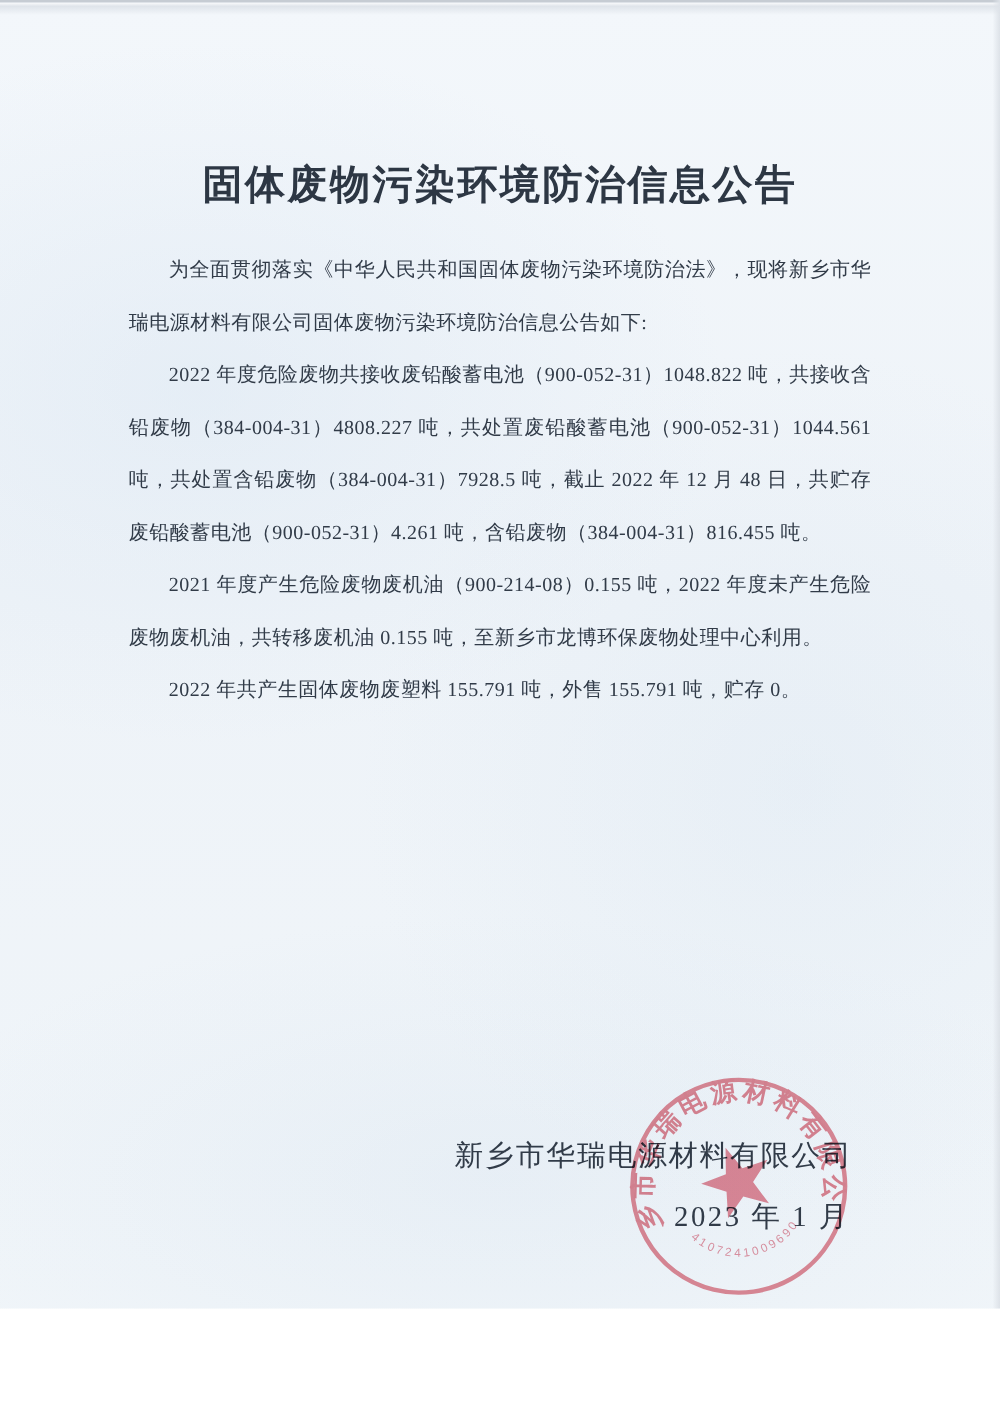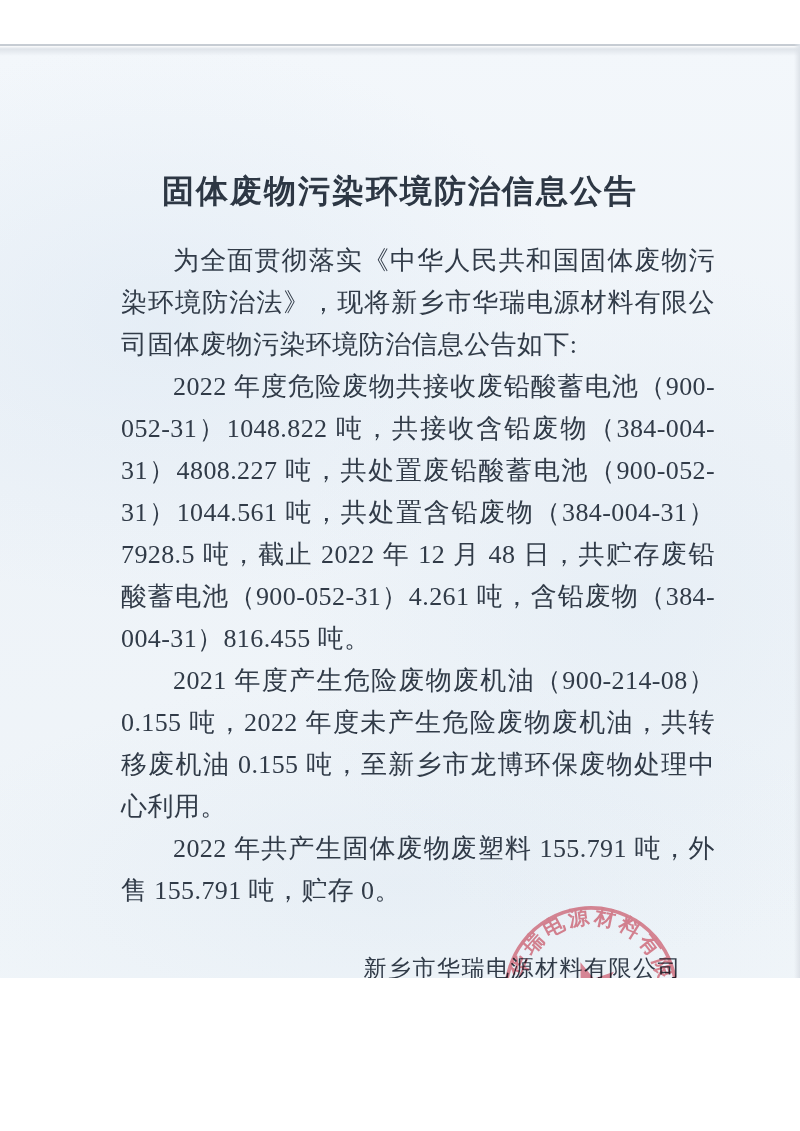--- a/index.html
+++ b/index.html
@@ -5,28 +5,27 @@
   * { margin: 0; padding: 0; box-sizing: border-box; }
 
   html, body {
     width: 800px;
     font-family: "Liberation Serif", "DejaVu Serif", serif;
   }
 
   .page {
     position: relative;
     width: 800px;
-    height: 934px;
+    height: 1047px;
     overflow: hidden;
     background:
       radial-gradient(ellipse 600px 400px at 20% 30%, rgba(210,225,240,0.35), rgba(0,0,0,0) 70%),
       radial-gradient(ellipse 500px 500px at 80% 60%, rgba(215,228,240,0.30), rgba(0,0,0,0) 70%),
       radial-gradient(ellipse 700px 300px at 50% 90%, rgba(205,220,235,0.25), rgba(0,0,0,0) 70%),
       linear-gradient(180deg, #f3f7fb 0%, #eef3f8 45%, #f0f5f9 100%);
-    margin-top: 44px;
   }
 
   
   .scan-edge-top {
     position: absolute;
     top: 0; left: 0; right: 0;
     height: 12px;
     background: linear-gradient(180deg, #fbfcfd 0%, #dfe4ea 30%, rgba(223,228,234,0) 100%);
     border-top: 2px solid #c6ccd3;
   }
@@ -45,23 +44,23 @@
     text-align: center;
     font-size: 32px;
     font-weight: bold;
     letter-spacing: 2px;
     color: #2d3744;
   }
 
   .doc-body {
     position: absolute;
     top: 196px;
-    left: 121px;
+    left: 103px;
     width: 594px;
-    font-size: 26px;
+    font-size: 16px;
     line-height: 42px;
     color: #313b48;
     text-align: justify;
   }
   .doc-body p {
     text-indent: 2em;
     letter-spacing: 0.4px;
   }
 
   .signature {

